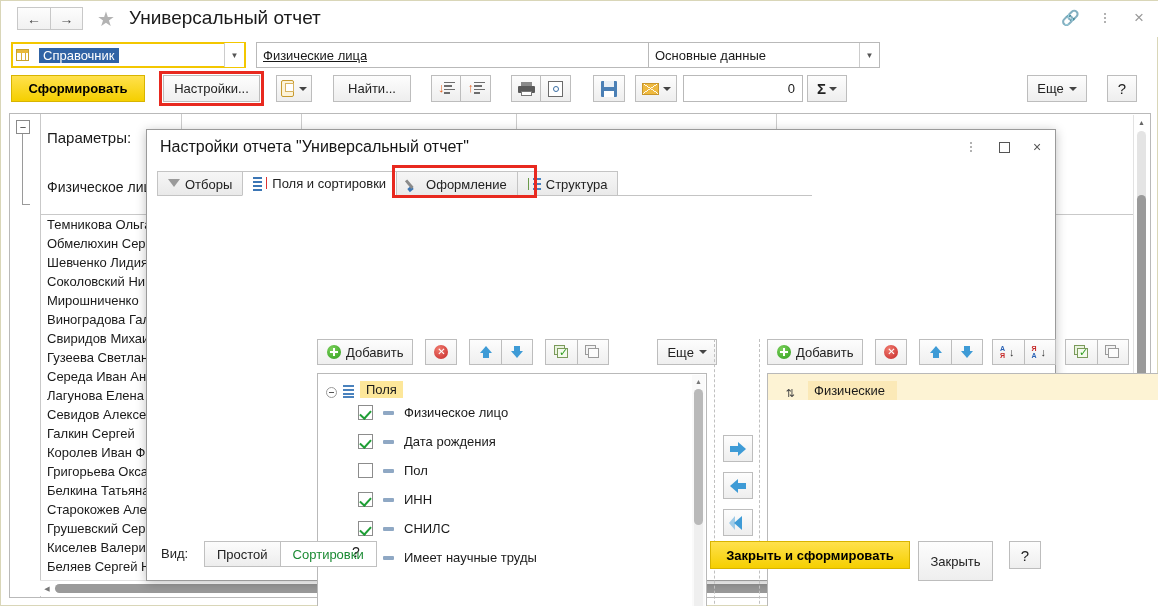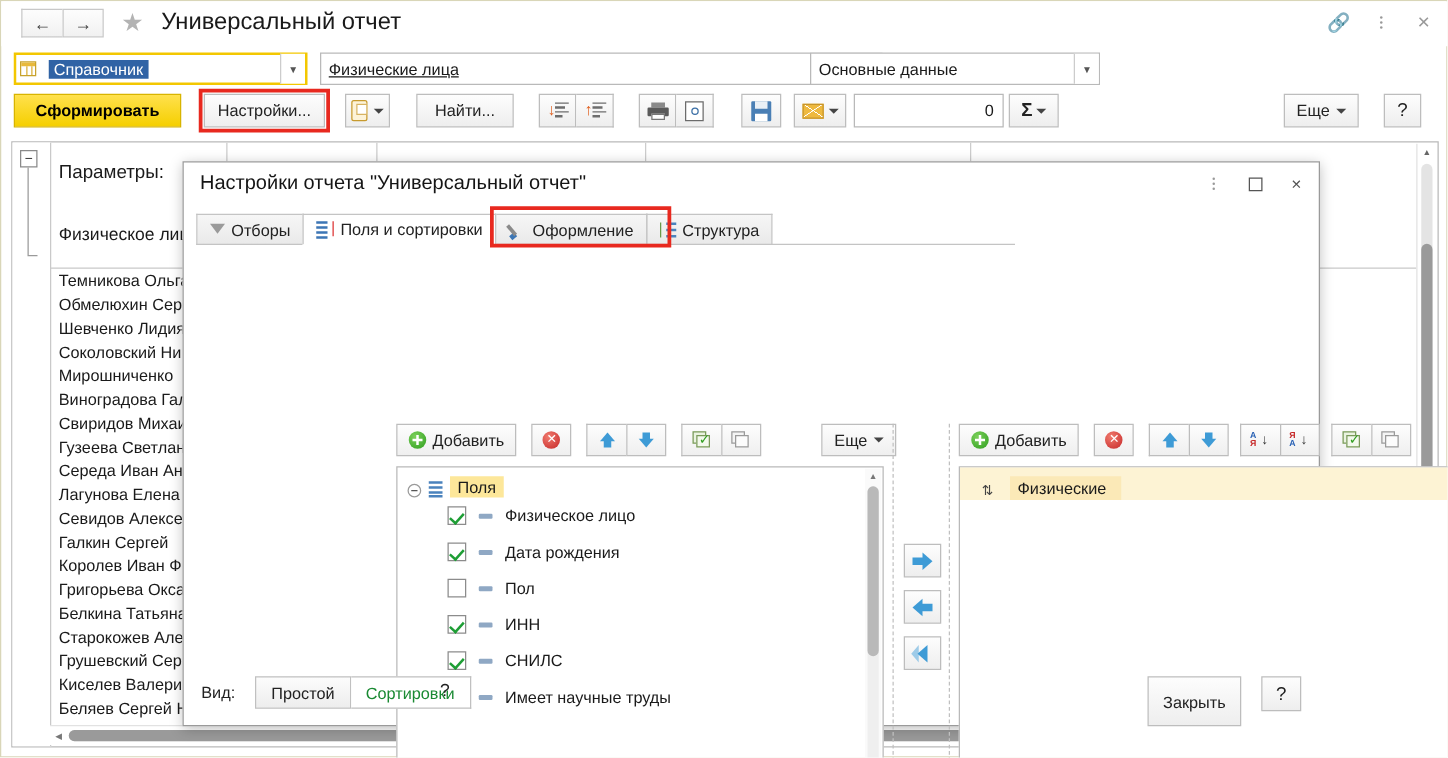--- a/index.html
+++ b/index.html
@@ -714,18 +714,19 @@
       <div id="sortings-list"></div>
     </div>
 
     <div class="dlg-foot">
       <div class="vid-lbl">Вид:</div>
       <div class="seg">
         <div class="segbtn">Простой</div>
         <div class="segbtn sel2">Сортировки</div>
       </div>
       <div class="q-link">?</div>
+      <div class="btn yellow" id="btn-zakrform">Закрыть и сформировать</div>
       <div class="btn" id="btn-zakr">Закрыть</div>
       <div class="btn" id="btn-dlghelp">?</div>
     </div>
 
   </div>
 </div>
 
 </body></html>

